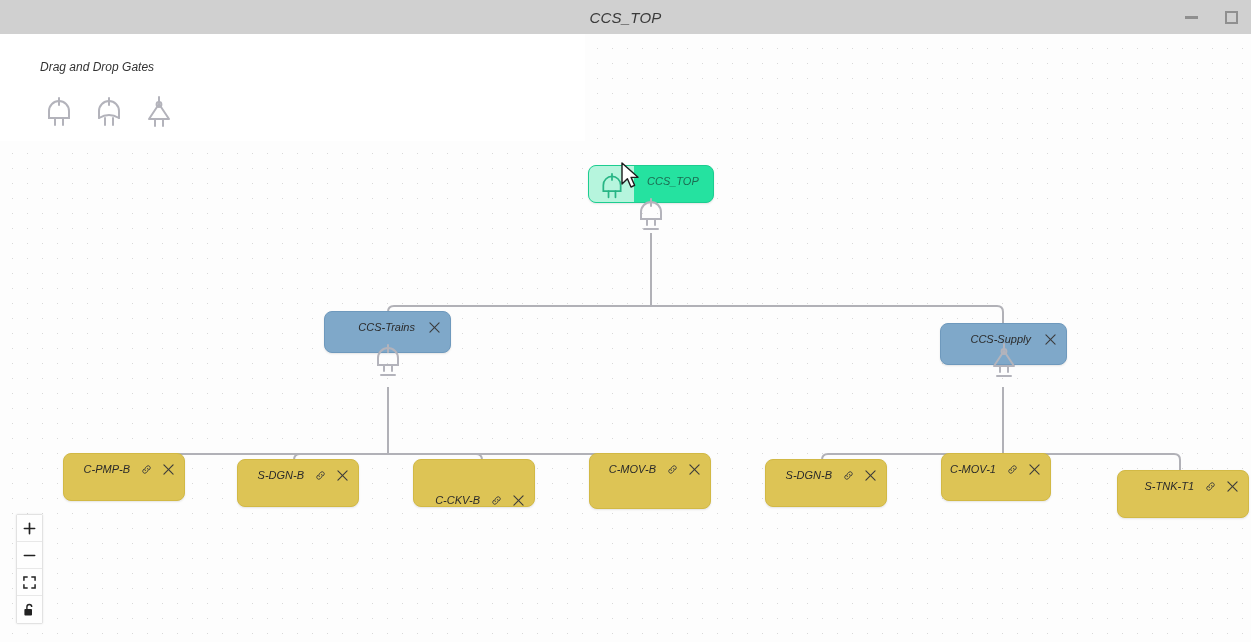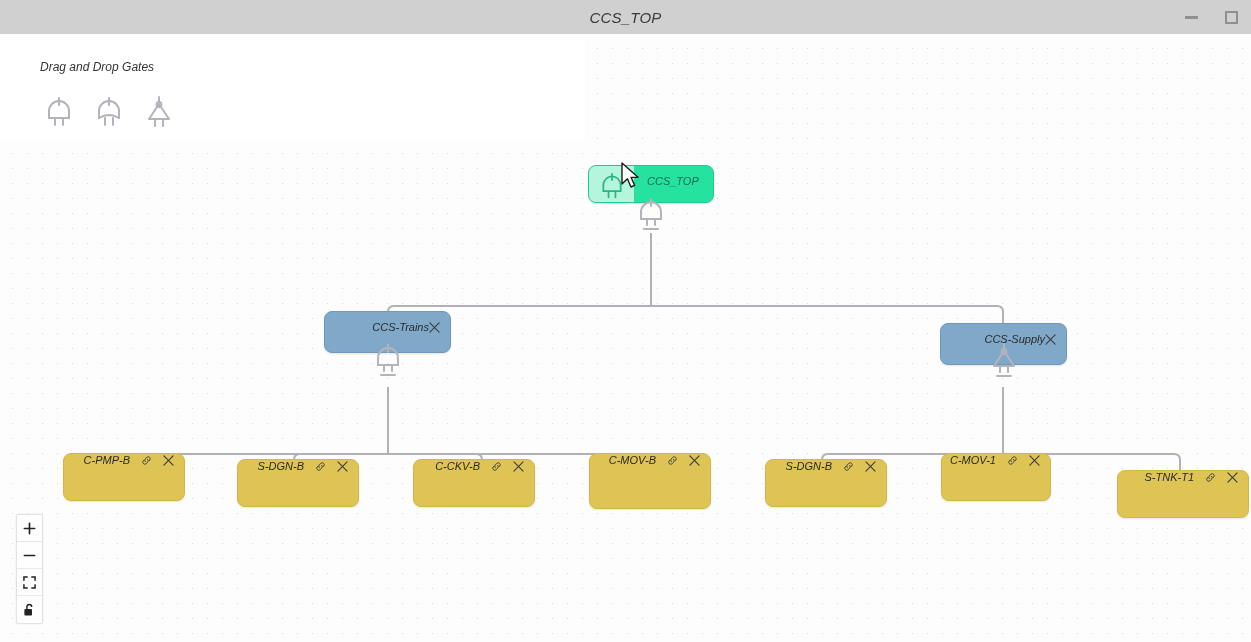--- a/index.html
+++ b/index.html
@@ -128,34 +128,35 @@
 
   .node-mid {
     background: #7fa8c9;
     border: 1px solid #6e99bd;
   }
   .node-mid .node-row {
     display: flex; align-items: center;
     width: 100%;
     padding: 9px 10px 0 0;
     justify-content: flex-end;
+    gap: 14px;
   }
   .node-mid .node-label {
     flex: none; padding: 0;
     font-size: 11px; color: #2a2a2a;
   }
 
   .node-leaf {
     background: #ddc455;
     border: 1px solid #d2b945;
   }
   .node-leaf .node-row {
     display: flex; align-items: center;
     width: 100%;
-    padding: 0 10px 0 0;
+    padding: 9px 10px 0 0;
     justify-content: flex-end;
     gap: 11px;
   }
   .node-leaf .node-label {
     flex: none; padding: 0;
     font-size: 11px; color: #2a2a2a;
   }
 
   .node-action {
     display: flex; align-items: center; justify-content: center;
@@ -394,21 +395,21 @@
           <svg width="11" height="11" viewBox="0 0 12 12">
             <g stroke="#3b3b3b" stroke-width="1.2" stroke-linecap="round">
               <path d="M1,1 L11,11"></path>
                 <path d="M11,1 L1,11"></path>
             </g>
           </svg>
         </div>
       </div>
     </div>
 
-    <div class="node node-leaf" style="left:413px; top:425px; width:122px; height:48px;">
+    <div class="node node-leaf" style="left:413px; top:425px; width:122px; height:48px;align-items:flex-end;">
       <div class="node-row">
         <div class="node-label">C-CKV-B</div>
         <div class="node-action">
           <svg width="11" height="11" viewBox="0 0 14 14">
             <g fill="none" stroke="#3b3b3b" stroke-width="1.2" stroke-linecap="round">
               <path d="M5.5,8.5 a2.6,2.6 0 0 1 0,-3.6 l2.2,-2.2 a2.6,2.6 0 0 1 3.6,3.6 l-1,1"></path>
               <path d="M8.5,5.5 a2.6,2.6 0 0 1 0,3.6 l-2.2,2.2 a2.6,2.6 0 0 1 -3.6,-3.6 l1,-1"></path>
             </g>
           </svg>
         </div>

